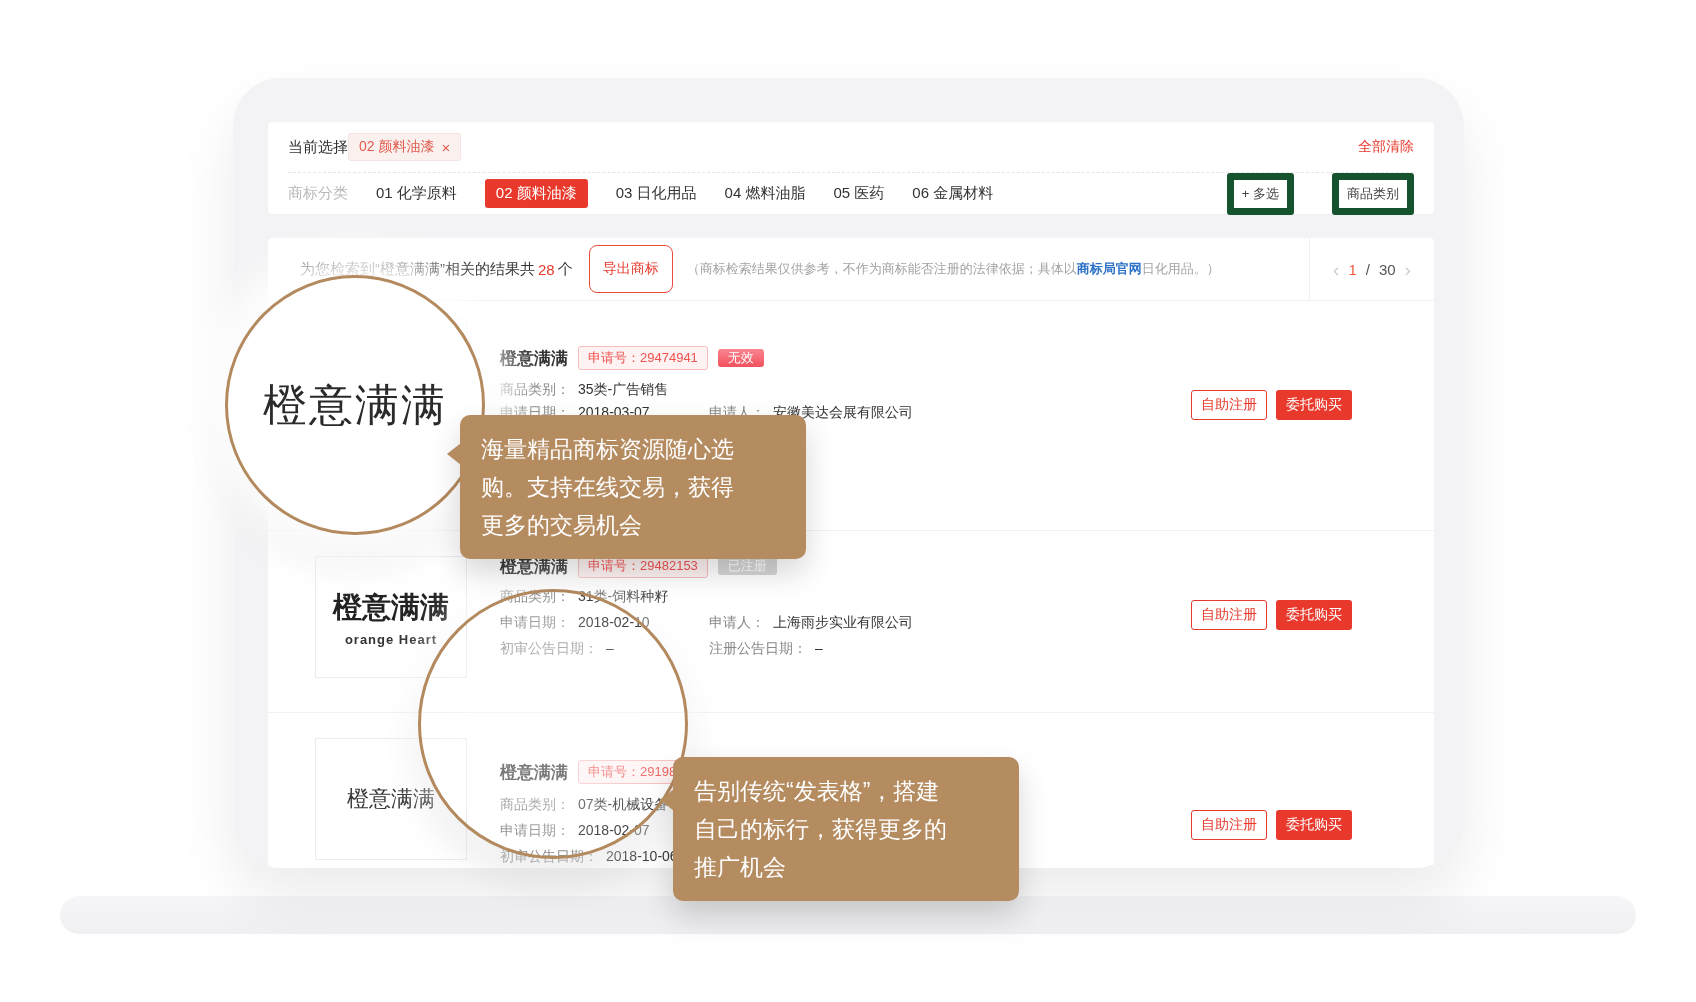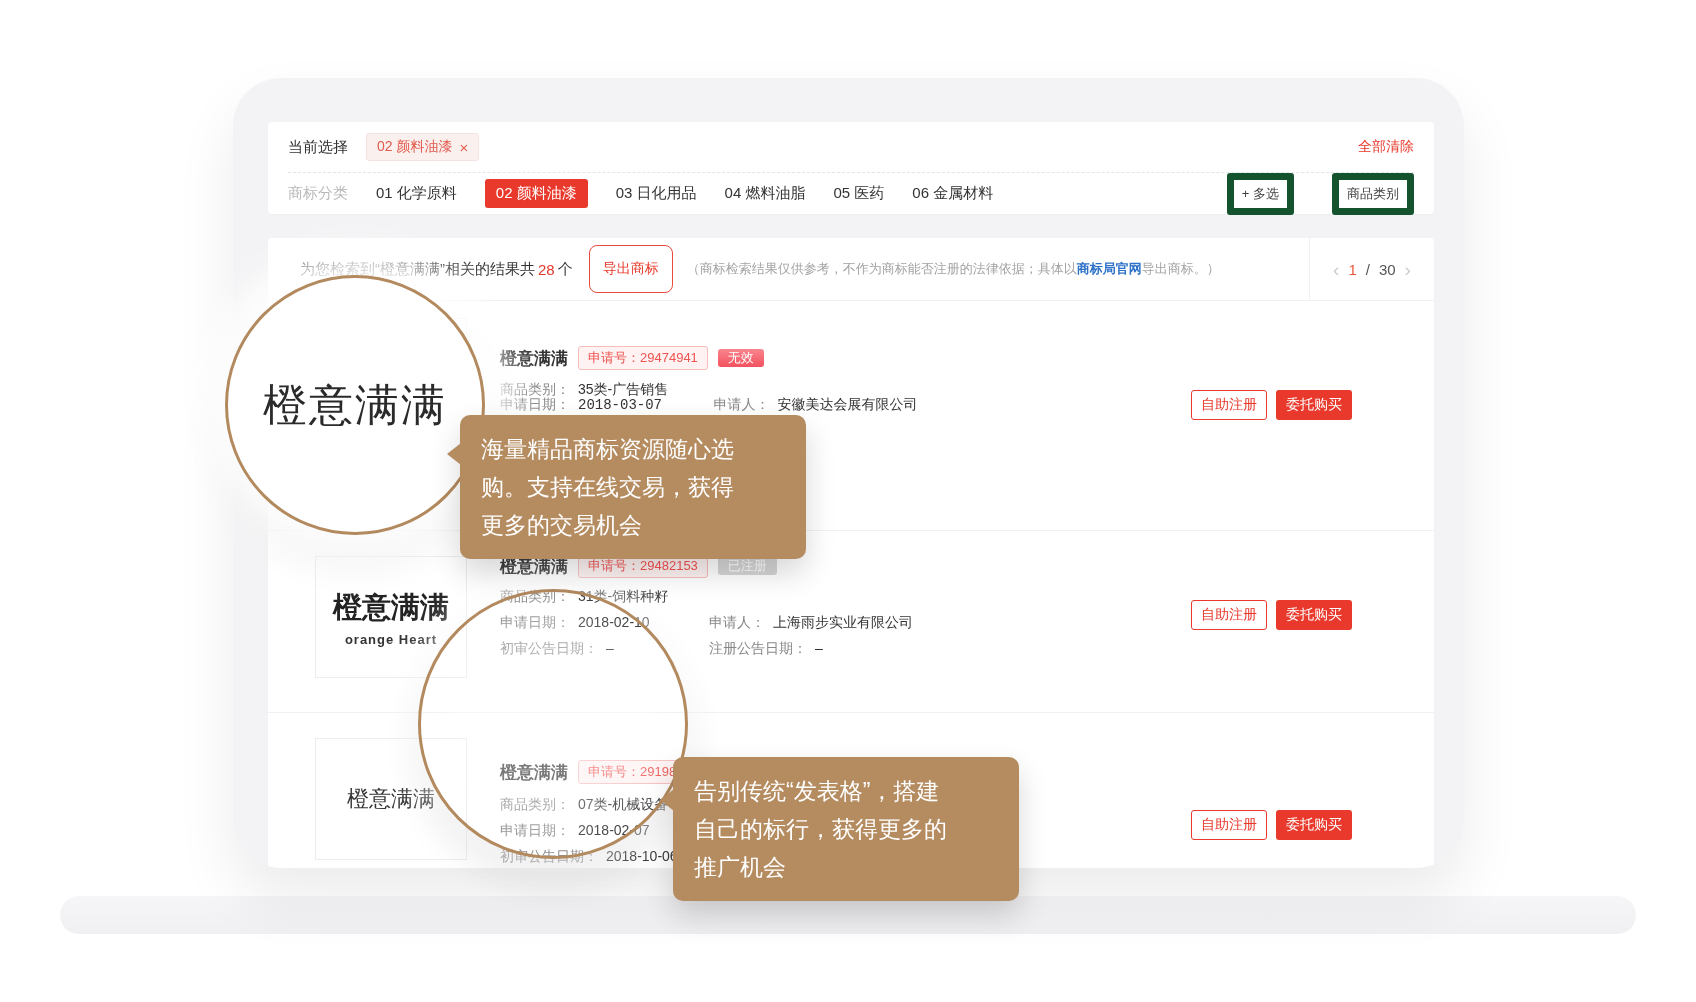--- a/index.html
+++ b/index.html
@@ -13,21 +13,21 @@
   
   .panel{position:absolute;left:233px;top:78px;width:1231px;height:790px;background:#f3f3f5;
          border-radius:48px;overflow:hidden;z-index:1;box-shadow:0 30px 60px rgba(0,0,0,0.08);}
 
   .card{position:absolute;background:#fff;border-radius:4px;box-shadow:0 1px 2px rgba(0,0,0,0.02);}
   .card.filter{left:35px;top:44px;width:1166px;height:92px;}
   .card.results{left:35px;top:160px;width:1166px;height:630px;border-radius:4px 4px 0 0;}
 
   
   .filter-row1{position:absolute;left:20px;right:20px;top:0;height:50px;display:flex;align-items:center;}
-  .cur-label{font-size:15px;color:#333;margin-right:18px;}
+  .cur-label{font-size:15px;color:#333;}
   .chip{display:inline-flex;align-items:center;gap:7px;background:#faf1ef;border:1px solid #f4e3e0;
         color:#e25b4e;font-size:14px;padding:4px 10px;border-radius:3px;cursor:pointer;}
   .chip .x{font-size:15px;line-height:1;}
   .clear-all{margin-left:auto;color:#e8392c;font-size:14px;cursor:pointer;}
   .dash{position:absolute;left:20px;right:20px;top:50px;border-top:1px dashed #e4e4e4;}
   .filter-row2{position:absolute;left:20px;right:20px;top:51px;height:41px;display:flex;align-items:center;gap:28px;}
   .cat-label{color:#b9b9b9;font-size:15px;}
   .cat{font-size:15px;color:#333;cursor:pointer;white-space:nowrap;}
   .cat.active{background:#e8392c;color:#fff;padding:5px 11px;border-radius:3px;}
   .fr2-spacer{flex:1;}
@@ -70,21 +70,21 @@
   .badge{font-size:13px;color:#fff;padding:0 10px;border-radius:3px;}
   .badge.invalid{background:linear-gradient(180deg,#f9858e,#f2515e);}
   .badge.registered{background:#d6d6d6;}
   .rowpos1 .title-line{top:46px;}
   .rowpos2 .title-line{top:24px;}
   .rowpos3 .title-line{top:48px;}
 
   .dline{position:absolute;left:232px;font-size:14px;color:#333;white-space:nowrap;}
   .dline .lbl{color:#888;margin-right:8px;}
   .pair1{display:inline-block;min-width:205px;}
-  .r1-cat{top:81px;} .r1-date{top:96px;font-family:Liberation Mono, monospace;}
+  .r1-cat{top:81px;} .r1-date{top:104px;}
   .r2-cat{top:58px;} .r2-date{top:84px;} .r2-pub{top:110px;}
   .r3-cat{top:84px;} .r3-date{top:110px;} .r3-pub{top:136px;}
 
   .actions{position:absolute;right:82px;display:flex;gap:9px;justify-content:flex-end;}
   .rowpos1 .actions{top:90px;}
   .rowpos2 .actions{top:70px;}
   .rowpos3 .actions{top:98px;}
   .btn{width:76px;height:30px;display:flex;align-items:center;justify-content:center;font-size:14px;
        border-radius:3px;box-sizing:border-box;cursor:pointer;}
   .btn.outline{border:1px solid #e8392c;color:#e8392c;background:#fff;}
@@ -146,21 +146,21 @@
     <div class="card results">
       <div class="res-header">
         <div class="res-line">
           <span>为您检索到“</span>
             <span>橙意满满</span>
             <span>”相关的结果共</span>
             <span class="count">28</span>
             <span>个</span>
           <span class="export-btn">导出商标</span>
           <span class="disclaimer">
-            <span>（商标检索结果仅供参考，不作为商标能否注册的法律依据；具体以</span><span class="link">商标局官网</span><span>导出商标。）</span>
+            <span>（商标检索结果仅供参考，不作为商标能否注册的法律依据；具体以</span><span class="link">商标局官网</span><span>日化用品。）</span>
           </span>
         </div>
         <div class="pager">
           <span class="pg-arrow">‹</span>
           <span class="pg-cur">1</span>
           <span class="pg-rest">/</span>
           <span class="pg-rest">30</span>
           <span class="pg-arrow">›</span>
         </div>
       </div>

